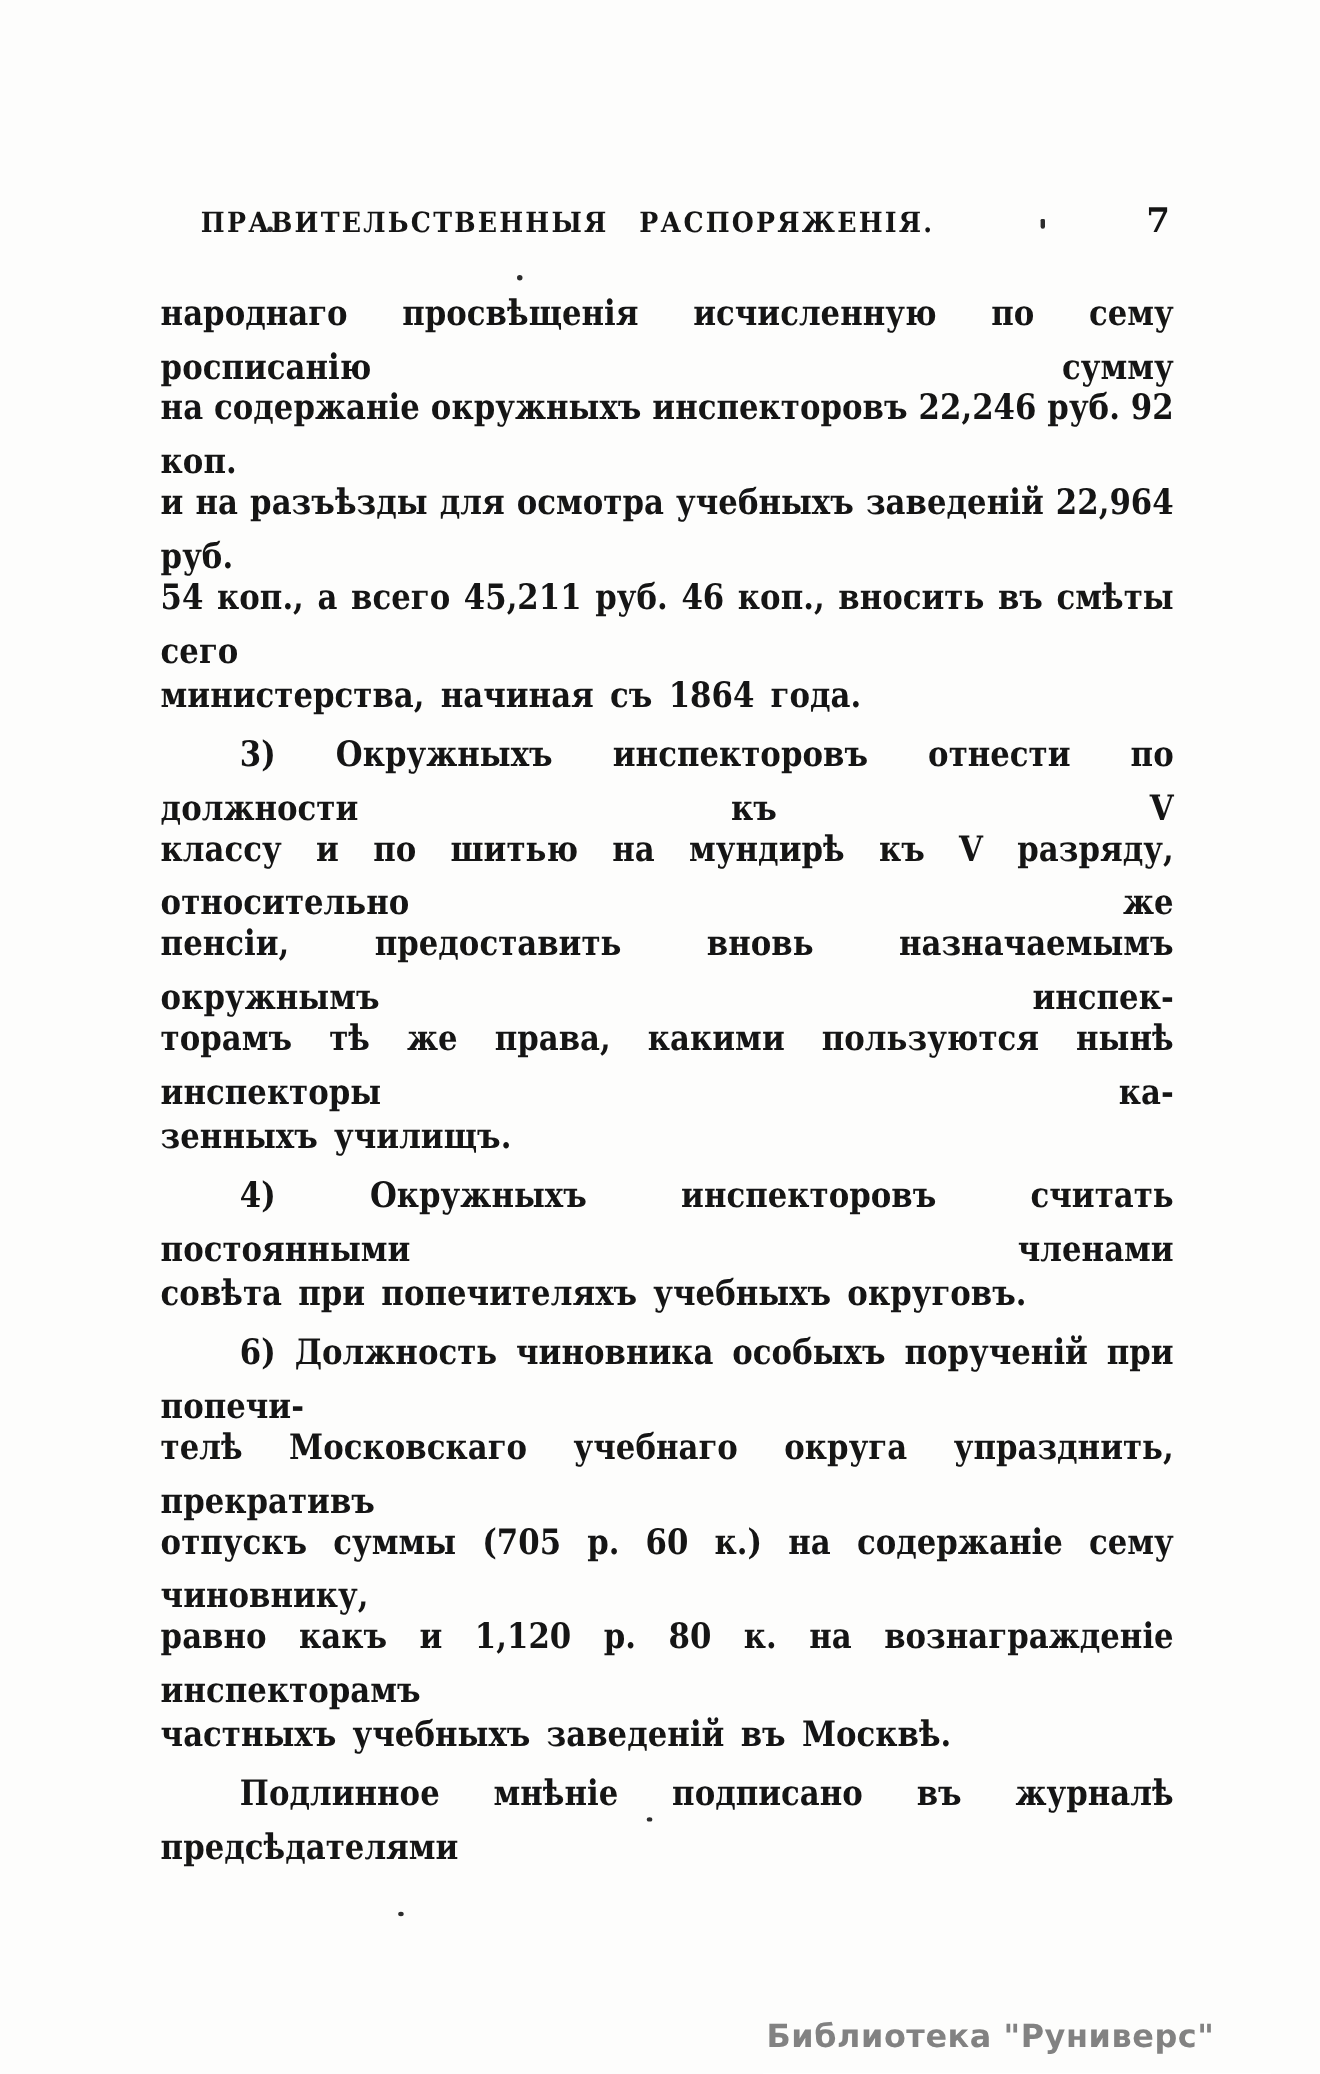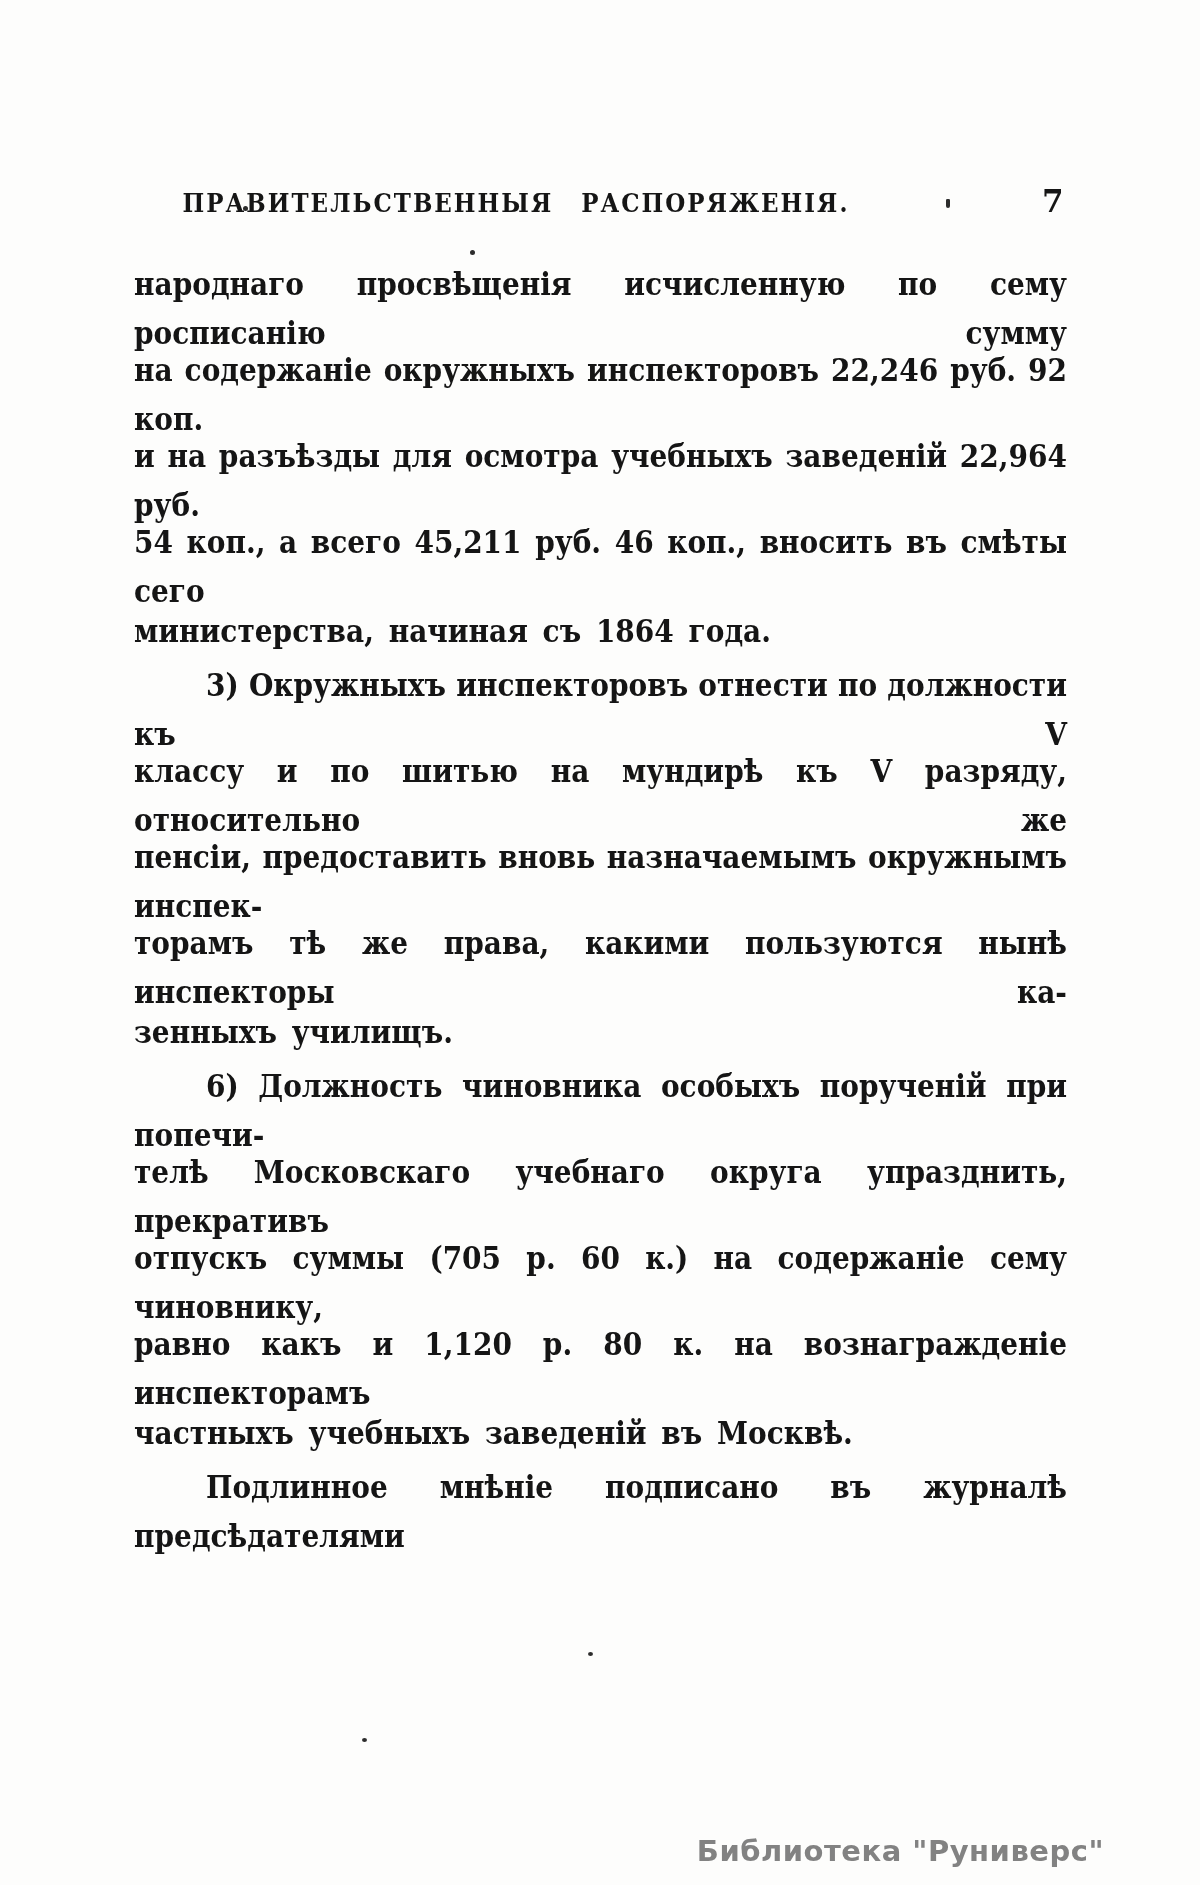--- a/index.html
+++ b/index.html
@@ -37,21 +37,21 @@
   
   .column {
     position: absolute;
     left: 130px;
     top: 266px;
     width: 937px;
     font-size: 28px;
     font-weight: 700;
     line-height: 43px;
   }
-  .para { margin: 0 0 14px 4px; }
+  .para { margin: 0 0 14px 16px; }
   .line {
     text-align: justify;
     text-align-last: justify;
     transform: scaleY(1.14);
     transform-origin: 50% 50%;
   }
   .line.last {
     text-align: left;
     text-align-last: left;
     word-spacing: 5px;
@@ -98,20 +98,24 @@
           <div class="line last">министерства, начиная съ 1864 года.</div>
         </div>
         <div class="para">
           <div class="line indent">3) Окружныхъ инспекторовъ отнести по должности къ V</div>
           <div class="line">классу и по шитью на мундирѣ къ V разряду, относительно же</div>
           <div class="line">пенсіи, предоставить вновь назначаемымъ окружнымъ инспек-</div>
           <div class="line">торамъ тѣ же права, какими пользуются нынѣ инспекторы ка-</div>
           <div class="line last">зенныхъ училищъ.</div>
         </div>
         <div class="para">
+          <div class="line indent">4) Окружныхъ инспекторовъ считать постоянными членами</div>
+          <div class="line last">совѣта при попечителяхъ учебныхъ округовъ.</div>
+        </div>
+        <div class="para">
           <div class="line indent">6) Должность чиновника особыхъ порученій при попечи-</div>
           <div class="line">телѣ Московскаго учебнаго округа упразднить, прекративъ</div>
           <div class="line">отпускъ суммы (705 р. 60 к.) на содержаніе сему чиновнику,</div>
           <div class="line">равно какъ и 1,120 р. 80 к. на вознагражденіе инспекторамъ</div>
           <div class="line last">частныхъ учебныхъ заведеній въ Москвѣ.</div>
         </div>
         <div class="para">
           <div class="line indent">Подлинное мнѣніе подписано въ журналѣ предсѣдателями</div>
         </div>
       </div>

